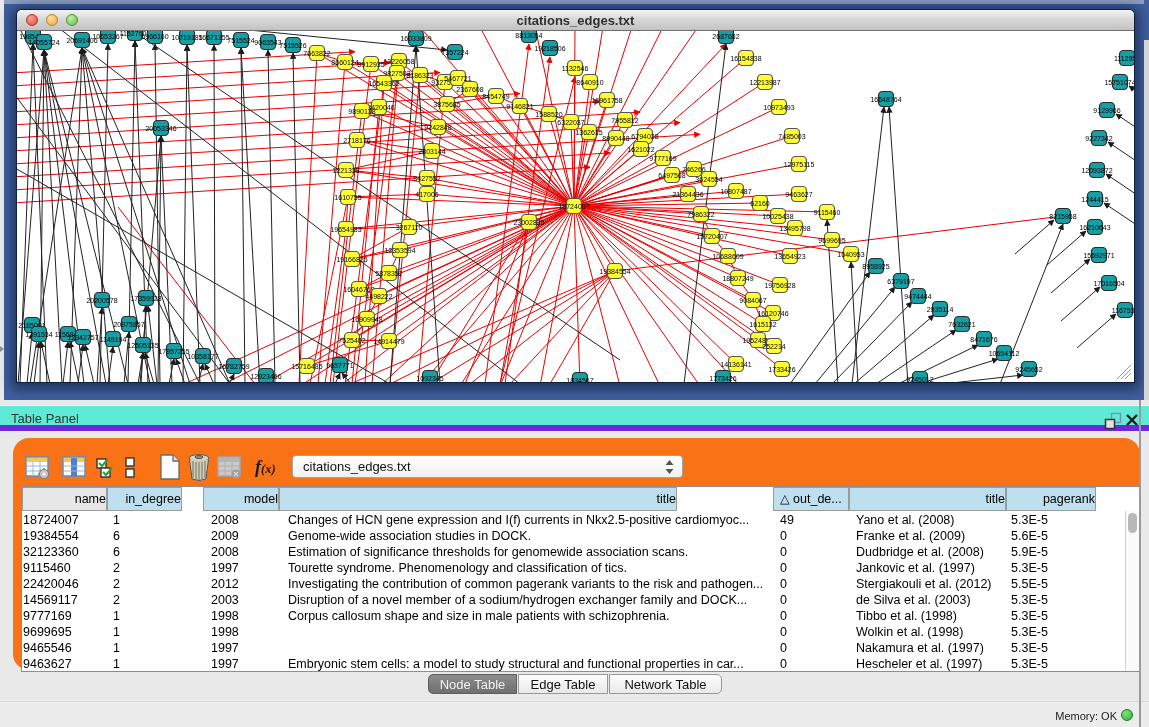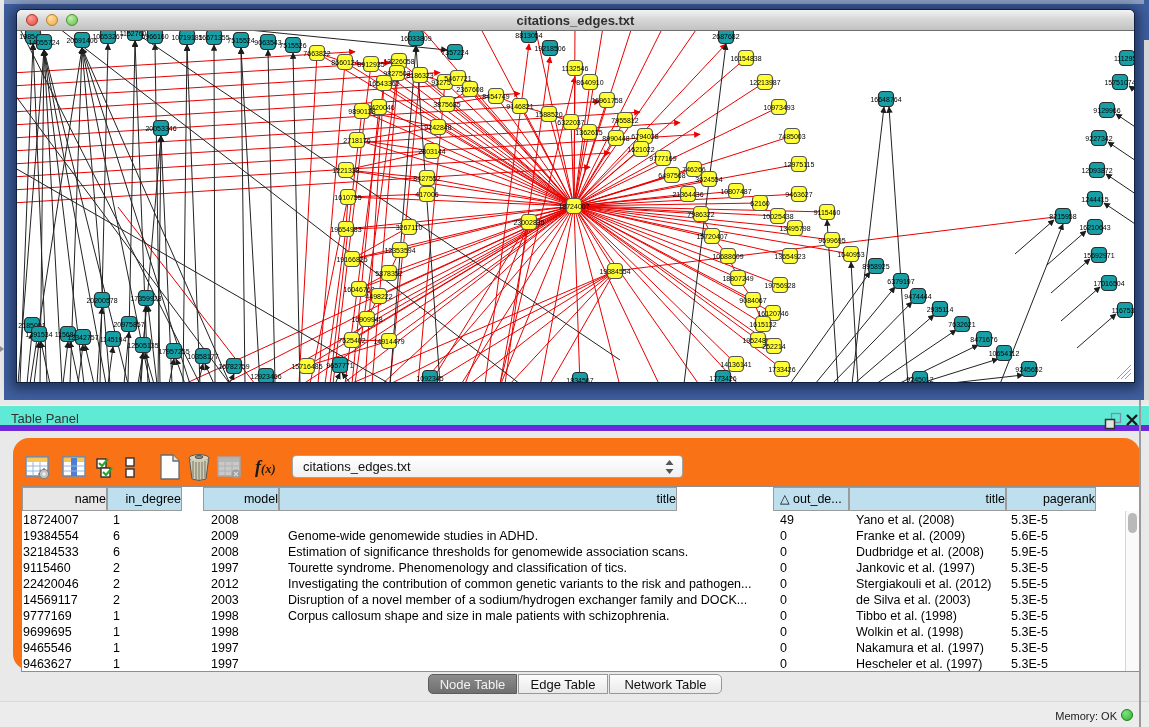--- a/index.html
+++ b/index.html
@@ -663,56 +663,57 @@
      <div class="th" style="left:85px;width:75px">in_degree</div>
      <div class="th" style="left:181px;width:76px">model</div>
      <div class="th" style="left:257px;width:398px">title</div>
      <div class="th" style="left:751px;width:76px;text-align:left;padding-left:6px;box-sizing:border-box">△ out_de...</div>
      <div class="th" style="left:827px;width:157px">title</div>
      <div class="th" style="left:984px;width:90px">pagerank</div>
      <div class="tr" style="top:25px">
           <span style="left:1px">18724007</span>
           <span style="left:91px">1</span>
           <span style="left:189px">2008</span>
+          <span style="left:266px">Changes of HCN gene expression and I(f) currents in Nkx2.5-positive cardiomyoc...</span>
           <span style="left:758px">49</span>
           <span style="left:834px">Yano et al. (2008)</span>
           <span style="left:989px">5.3E-5</span>
         </div>
 <div class="tr" style="top:41px">
           <span style="left:1px">19384554</span>
           <span style="left:91px">6</span>
           <span style="left:189px">2009</span>
-          <span style="left:266px">Genome-wide genomewide studies in ADHD.</span>
+          <span style="left:266px">Genome-wide association studies in DOCK.</span>
           <span style="left:758px">0</span>
           <span style="left:834px">Franke et al. (2009)</span>
           <span style="left:989px">5.6E-5</span>
         </div>
 <div class="tr" style="top:57px">
-          <span style="left:1px">32184533</span>
+          <span style="left:1px">32123360</span>
           <span style="left:91px">6</span>
           <span style="left:189px">2008</span>
           <span style="left:266px">Estimation of significance thresholds for genomewide association scans.</span>
           <span style="left:758px">0</span>
           <span style="left:834px">Dudbridge et al. (2008)</span>
           <span style="left:989px">5.9E-5</span>
         </div>
 <div class="tr" style="top:73px">
           <span style="left:1px">9115460</span>
           <span style="left:91px">2</span>
           <span style="left:189px">1997</span>
           <span style="left:266px">Tourette syndrome. Phenomenology and classification of tics.</span>
           <span style="left:758px">0</span>
           <span style="left:834px">Jankovic et al. (1997)</span>
           <span style="left:989px">5.3E-5</span>
         </div>
 <div class="tr" style="top:89px">
           <span style="left:1px">22420046</span>
           <span style="left:91px">2</span>
           <span style="left:189px">2012</span>
-          <span style="left:266px">Investigating the contribution of common genetic variants to the risk and pathogen...</span>
+          <span style="left:266px">Investigating the contribution of common pagerank variants to the risk and pathogen...</span>
           <span style="left:758px">0</span>
           <span style="left:834px">Stergiakouli et al. (2012)</span>
           <span style="left:989px">5.5E-5</span>
         </div>
 <div class="tr" style="top:105px">
           <span style="left:1px">14569117</span>
           <span style="left:91px">2</span>
           <span style="left:189px">2003</span>
           <span style="left:266px">Disruption of a novel member of a sodium/hydrogen exchanger family and DOCK...</span>
           <span style="left:758px">0</span>
@@ -741,20 +742,21 @@
           <span style="left:91px">1</span>
           <span style="left:189px">1997</span>
           <span style="left:758px">0</span>
           <span style="left:834px">Nakamura et al. (1997)</span>
           <span style="left:989px">5.3E-5</span>
         </div>
 <div class="tr" style="top:169px">
           <span style="left:1px">9463627</span>
           <span style="left:91px">1</span>
           <span style="left:189px">1997</span>
+          <span style="left:266px">Embryonic stem cells: a model to study structural and functional properties in car...</span>
           <span style="left:758px">0</span>
           <span style="left:834px">Hescheler et al. (1997)</span>
           <span style="left:989px">5.3E-5</span>
         </div>
      <div id="vsb" class="abs">
           <div class="thumb abs"></div>
         </div>
    </div>
  </div>
  <div id="tabs" class="abs">

